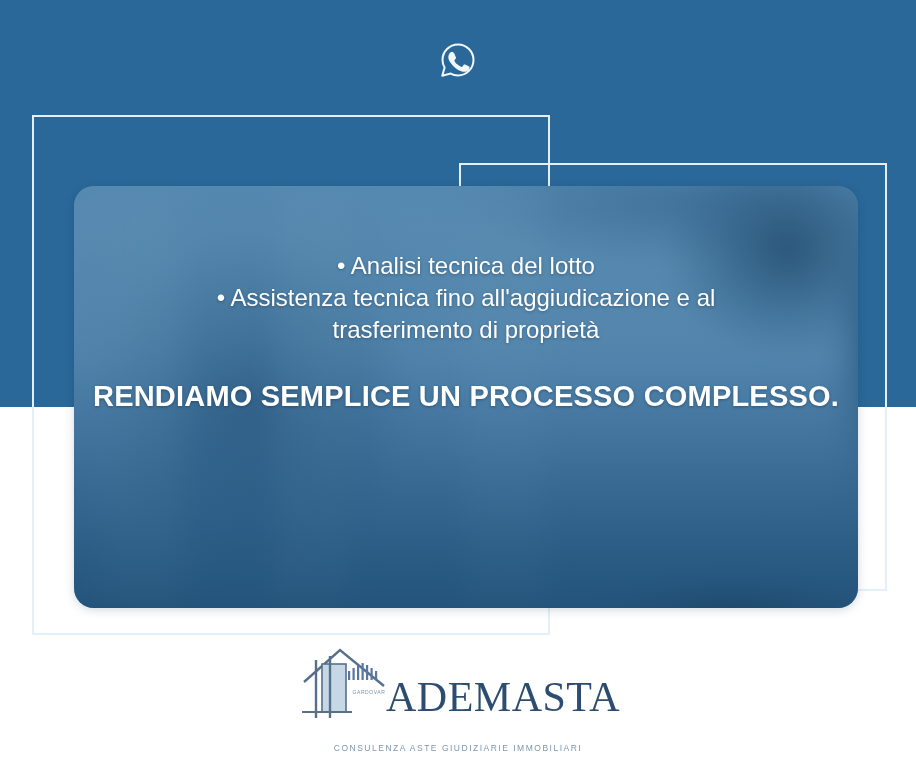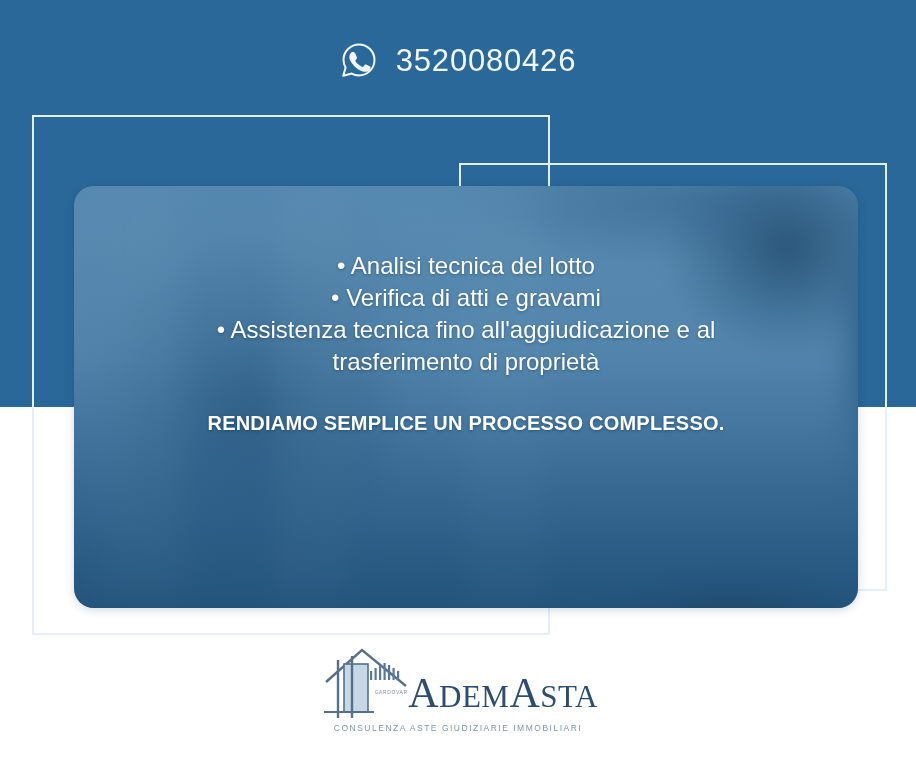--- a/index.html
+++ b/index.html
@@ -159,21 +159,21 @@
     color: #ffffff;
     font-size: 24px;
     line-height: 32px;
     font-weight: 400;
     text-shadow: 0 1px 3px rgba(12,40,66,0.40);
     white-space: pre-wrap;
   }
   .tagline {
     margin-top: 34px;
     color: #ffffff;
-    font-size: 20px;
+    font-size: 29px;
     font-weight: 700;
     letter-spacing: 0.2px;
     text-align: center;
     text-shadow: 0 1px 3px rgba(12,40,66,0.45);
     white-space: nowrap;
   }
 
   
   .logo-block {
     position: absolute;
@@ -210,23 +210,23 @@
   }
   .logo-wordmark {
     font-family: "Liberation Serif", serif;
     font-size: 42px;
     color: #2c4d70;
     letter-spacing: 0.5px;
     line-height: 46px;
     margin-left: -6px;
     white-space: nowrap;
   }
-  .logo-wordmark .sc { font-size: 31px; text-align: right; }
+  .logo-wordmark .sc { font-size: 42px; text-align: right; }
   .logo-sub {
-    margin-top: 3px;
+    margin-top: 23px;
     font-size: 8.5px;
     letter-spacing: 1.5px;
     color: #7d96ad;
     line-height: 11px;
     white-space: nowrap;
   }
 </style>
 </head>
 <body>
 
@@ -234,35 +234,33 @@
 
   <div class="blue-band"></div>
 
   <div class="header">
     <span class="wa-icon">
       <svg viewBox="0 0 40 40" width="38" height="38" aria-hidden="true">
         <path d="M20 3.6c-9 0-16.3 7.3-16.3 16.3 0 2.9.8 5.7 2.2 8.1L3.4 36.6l8.9-2.3c2.3 1.3 4.9 1.9 7.7 1.9 9 0 16.3-7.3 16.3-16.3S29 3.6 20 3.6z" fill="none" stroke="#f1f7fb" stroke-width="2.1" stroke-linejoin="round"></path>
         <path d="M15.4 12.6c-.4-.9-.8-.9-1.2-.9h-1c-.4 0-1 .1-1.5.7-.5.6-1.9 1.9-1.9 4.6s2 5.3 2.2 5.7c.3.4 3.8 6.1 9.4 8.3 4.6 1.8 5.6 1.5 6.6 1.4 1-.1 3.2-1.3 3.7-2.6.5-1.3.5-2.3.3-2.6-.1-.2-.5-.4-1-.6-.5-.3-3.2-1.6-3.7-1.8-.5-.2-.8-.3-1.2.3-.4.6-1.3 1.7-1.6 2-.3.3-.6.4-1.1.1-.5-.3-2.2-.8-4.2-2.6-1.6-1.4-2.6-3.1-2.9-3.6-.3-.5 0-.8.2-1.1.2-.2.5-.6.8-.9.2-.3.3-.5.5-.9.2-.4.1-.7 0-1-.2-.3-1.2-2.9-1.6-4z" fill="#f1f7fb"></path>
       </svg>
     </span>
-    <span class="phone-number">3520080426</span>
   </div>
 
   <div class="frame frame-a"></div>
   <div class="frame frame-b"></div>
 
   <div class="card">
     <div class="photo"></div>
     <div class="photo-bars"></div>
     <div class="card-tint"></div>
 
     <div class="card-copy">
       <ul class="bullets">
         <li>• Analisi tecnica del lotto</li>
-        <li>• Verifica di atti e gravami</li>
         <li>• Assistenza tecnica fino all'aggiudicazione e al
 trasferimento di proprietà</li>
       </ul>
       <div class="tagline">RENDIAMO SEMPLICE UN PROCESSO COMPLESSO.</div>
     </div>
   </div>
 
   <div class="logo-block">
     <div class="logo-main">
       <span class="logo-mark">

